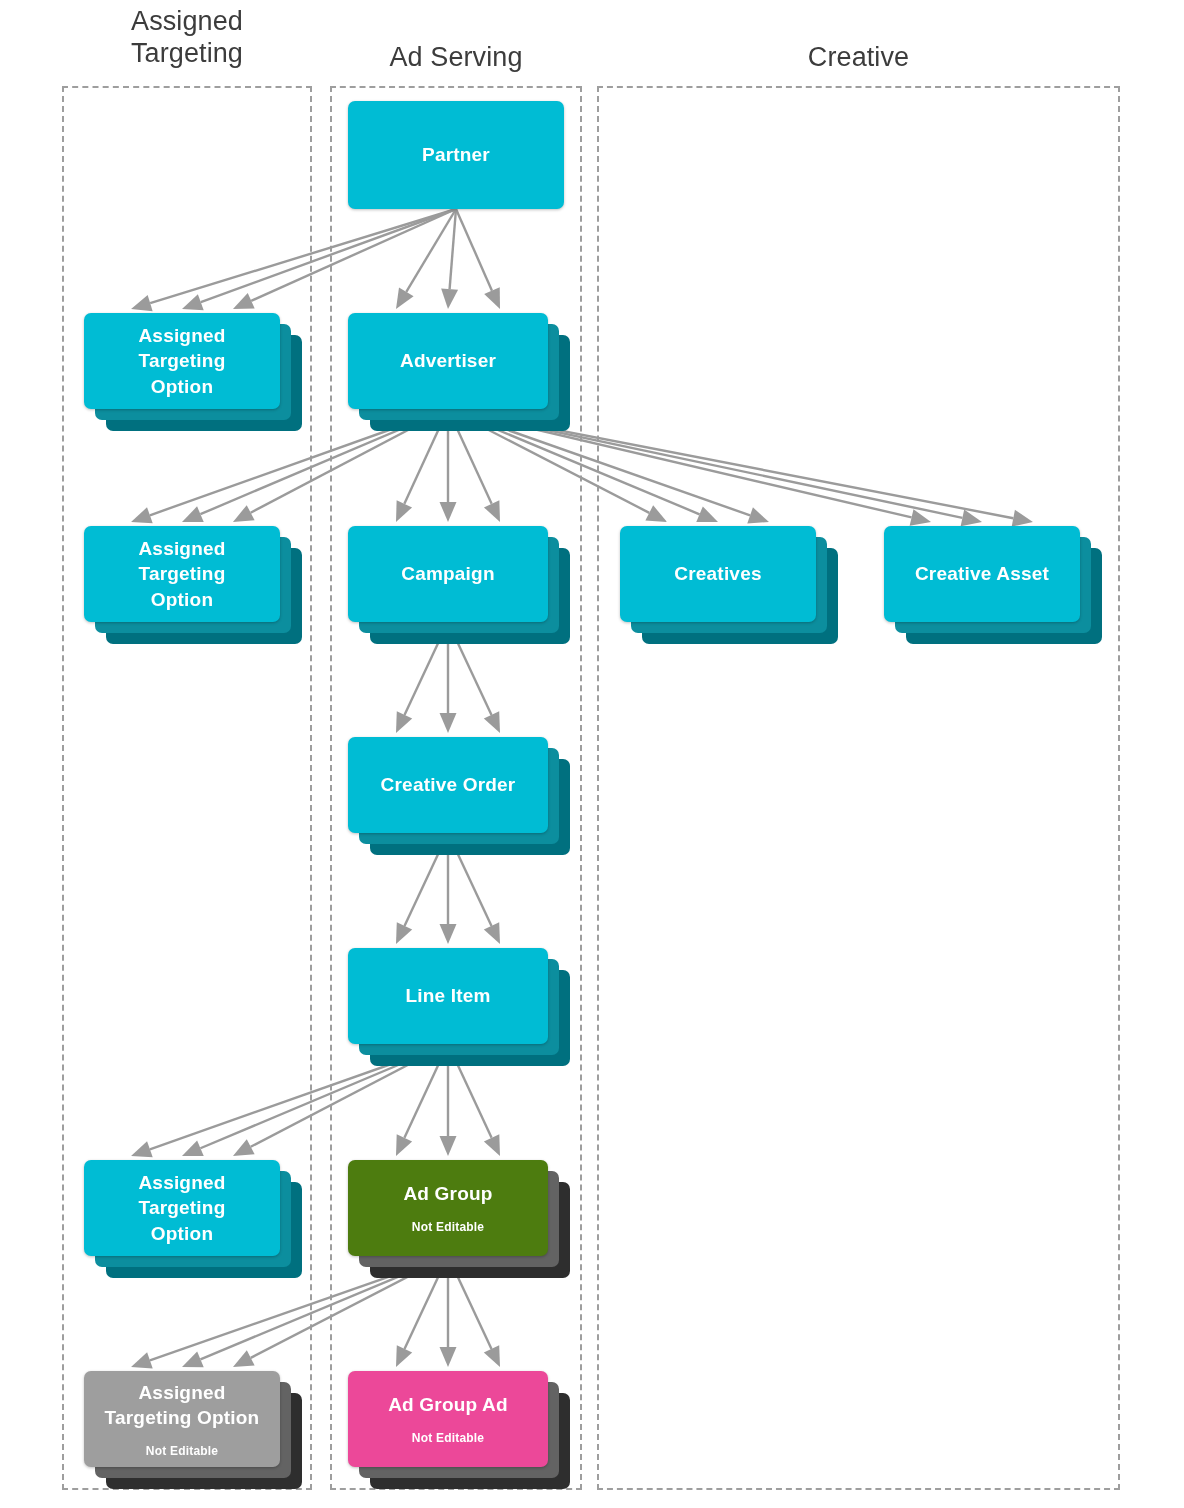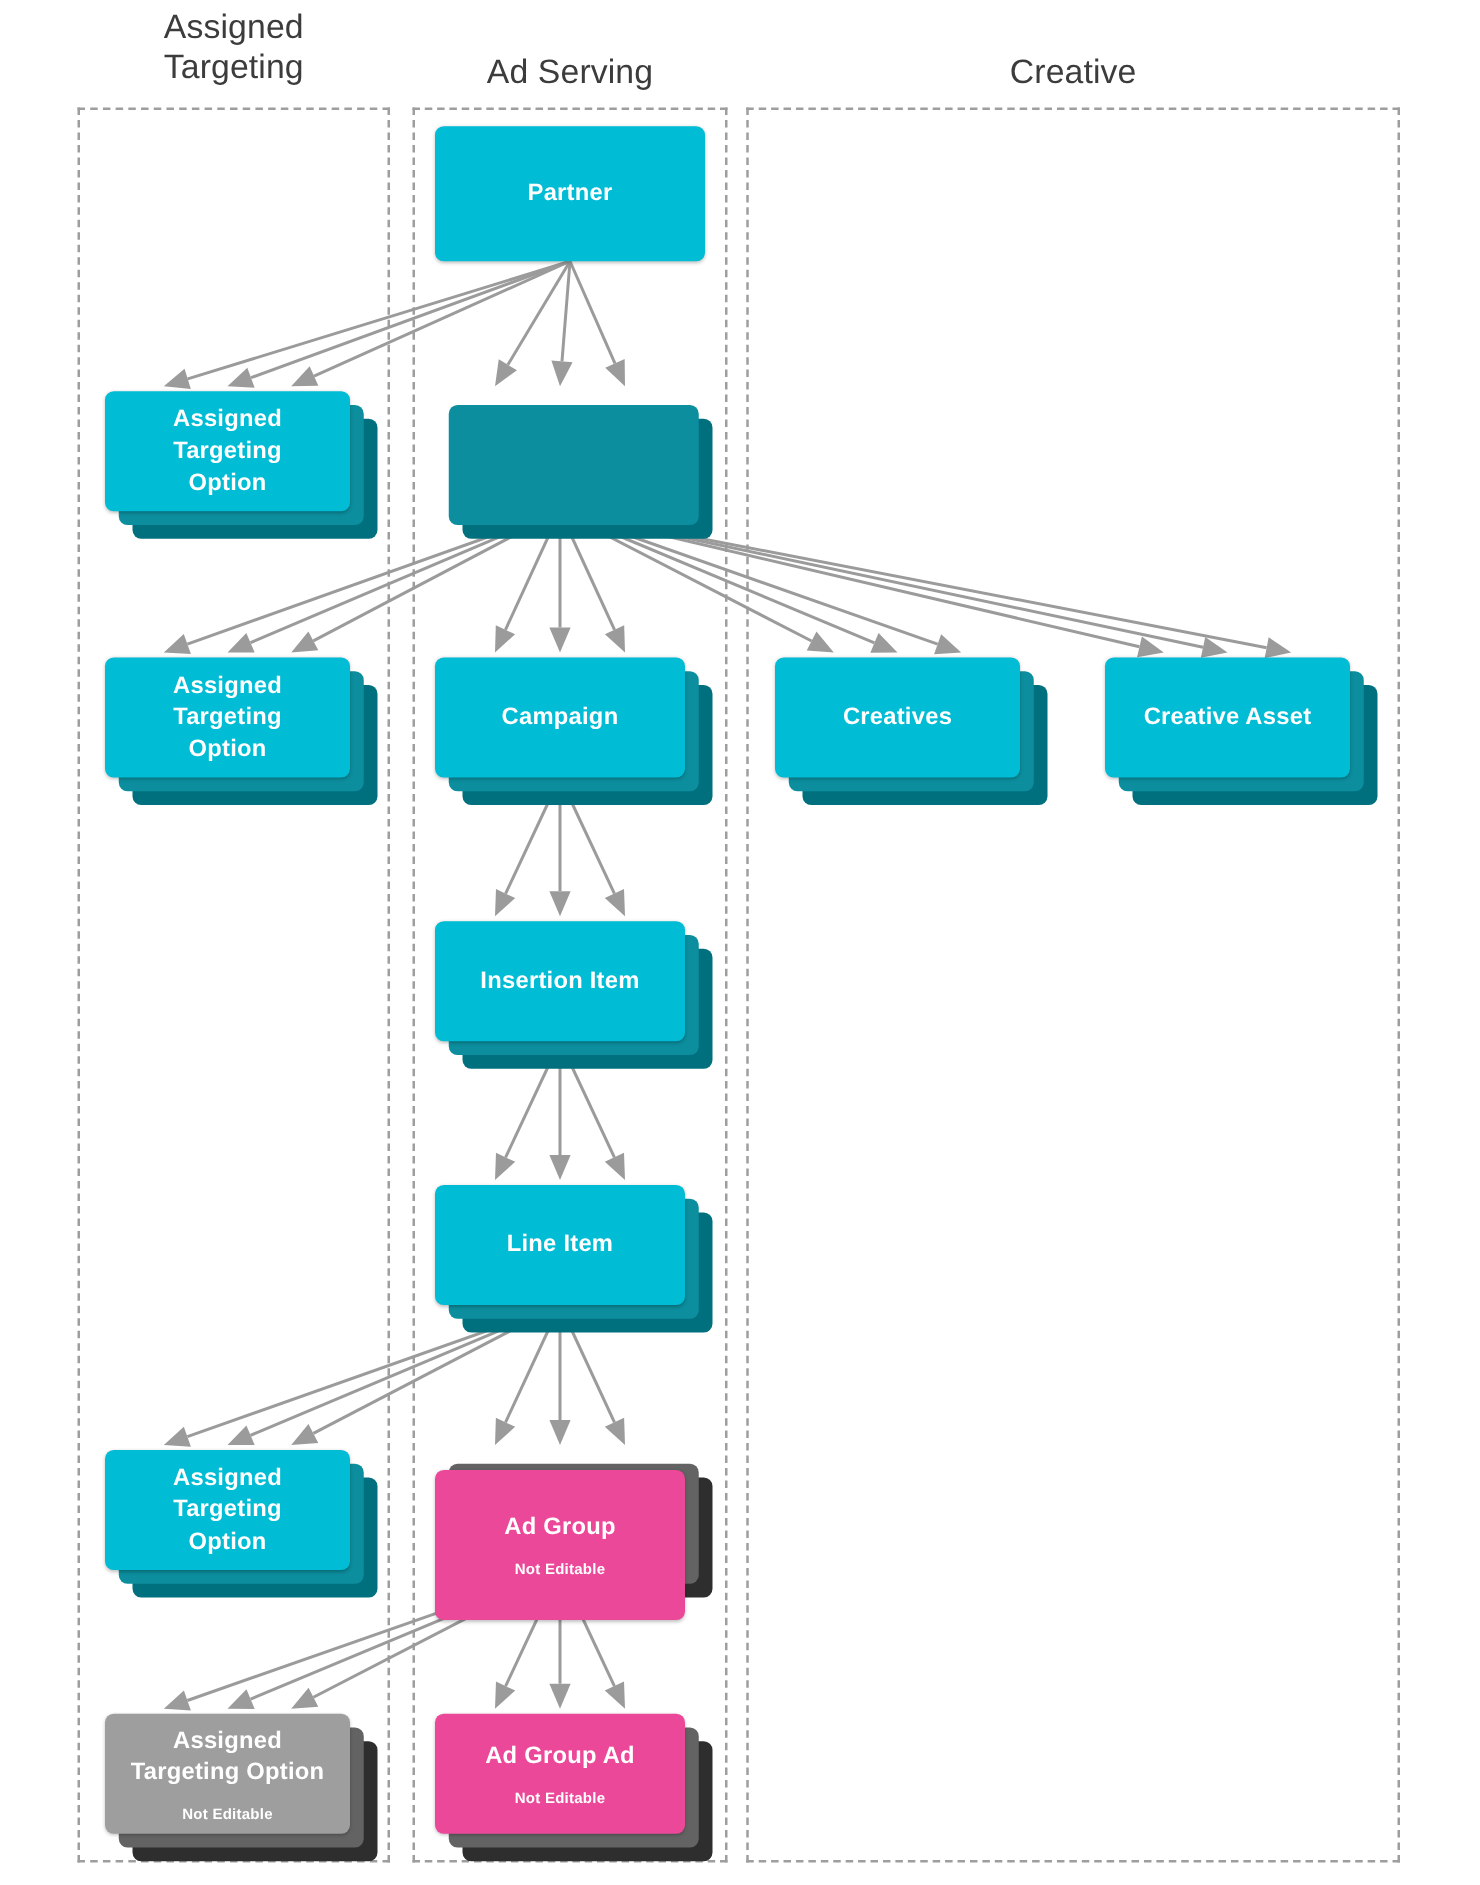--- a/index.html
+++ b/index.html
@@ -192,20 +192,23 @@
         <div class="layer mid" style="left: 11px; top: 11px; width: 196px; height: 96px; background: rgb(12, 142, 158);"></div>
         <div class="layer front" style="left: 0px; top: 0px; width: 196px; height: 96px; background: rgb(0, 188, 212);">
           <div class="node-label">Assigned
 Targeting
 Option</div>
         </div>
       </div>
       <div class="node" style="left: 348px; top: 313px; width: 224px; height: 120px;">
         <div class="layer back" style="left: 22px; top: 22px; width: 200px; height: 96px; background: rgb(0, 112, 127);"></div>
         <div class="layer mid" style="left: 11px; top: 11px; width: 200px; height: 96px; background: rgb(12, 142, 158);"></div>
+        <div class="layer front" style="left: 0px; top: 0px; width: 200px; height: 96px; background: rgb(0, 188, 212);">
+          <div class="node-label">Advertiser</div>
+        </div>
       </div>
       <div class="node" style="left: 84px; top: 526px; width: 220px; height: 120px;">
         <div class="layer back" style="left: 22px; top: 22px; width: 196px; height: 96px; background: rgb(0, 112, 127);"></div>
         <div class="layer mid" style="left: 11px; top: 11px; width: 196px; height: 96px; background: rgb(12, 142, 158);"></div>
         <div class="layer front" style="left: 0px; top: 0px; width: 196px; height: 96px; background: rgb(0, 188, 212);">
           <div class="node-label">Assigned
 Targeting
 Option</div>
         </div>
       </div>
@@ -227,21 +230,21 @@
         <div class="layer back" style="left: 22px; top: 22px; width: 196px; height: 96px; background: rgb(0, 112, 127);"></div>
         <div class="layer mid" style="left: 11px; top: 11px; width: 196px; height: 96px; background: rgb(12, 142, 158);"></div>
         <div class="layer front" style="left: 0px; top: 0px; width: 196px; height: 96px; background: rgb(0, 188, 212);">
           <div class="node-label">Creative Asset</div>
         </div>
       </div>
       <div class="node" style="left: 348px; top: 737px; width: 224px; height: 120px;">
         <div class="layer back" style="left: 22px; top: 22px; width: 200px; height: 96px; background: rgb(0, 112, 127);"></div>
         <div class="layer mid" style="left: 11px; top: 11px; width: 200px; height: 96px; background: rgb(12, 142, 158);"></div>
         <div class="layer front" style="left: 0px; top: 0px; width: 200px; height: 96px; background: rgb(0, 188, 212);">
-          <div class="node-label">Insertion Item</div>
+          <div class="node-label">Creative Order</div>
         </div>
       </div>
       <div class="node" style="left: 348px; top: 948px; width: 224px; height: 120px;">
         <div class="layer back" style="left: 22px; top: 22px; width: 200px; height: 96px; background: rgb(0, 112, 127);"></div>
         <div class="layer mid" style="left: 11px; top: 11px; width: 200px; height: 96px; background: rgb(12, 142, 158);"></div>
         <div class="layer front" style="left: 0px; top: 0px; width: 200px; height: 96px; background: rgb(0, 188, 212);">
           <div class="node-label">Line Item</div>
         </div>
       </div>
       <div class="node" style="left: 84px; top: 1160px; width: 220px; height: 120px;">
@@ -249,21 +252,21 @@
         <div class="layer mid" style="left: 11px; top: 11px; width: 196px; height: 96px; background: rgb(12, 142, 158);"></div>
         <div class="layer front" style="left: 0px; top: 0px; width: 196px; height: 96px; background: rgb(0, 188, 212);">
           <div class="node-label">Assigned
 Targeting
 Option</div>
         </div>
       </div>
       <div class="node" style="left: 348px; top: 1160px; width: 224px; height: 120px;">
         <div class="layer back" style="left: 22px; top: 22px; width: 200px; height: 96px; background: rgb(46, 46, 46);"></div>
         <div class="layer mid" style="left: 11px; top: 11px; width: 200px; height: 96px; background: rgb(99, 99, 99);"></div>
-        <div class="layer front" style="left: 0px; top: 16px; width: 200px; height: 120px; background: #ec4899;">
+        <div class="layer front" style="left: 0px; top: 0px; width: 200px; height: 96px; background: #4d7c0f;">
           <div class="node-label">Ad Group</div>
           <div class="node-sub">Not Editable</div>
         </div>
       </div>
       <div class="node" style="left: 84px; top: 1371px; width: 220px; height: 120px;">
         <div class="layer back" style="left: 22px; top: 22px; width: 196px; height: 96px; background: rgb(46, 46, 46);"></div>
         <div class="layer mid" style="left: 11px; top: 11px; width: 196px; height: 96px; background: rgb(99, 99, 99);"></div>
         <div class="layer front" style="left: 0px; top: 0px; width: 196px; height: 96px; background: rgb(158, 158, 158);">
           <div class="node-label">Assigned
 Targeting Option</div>

